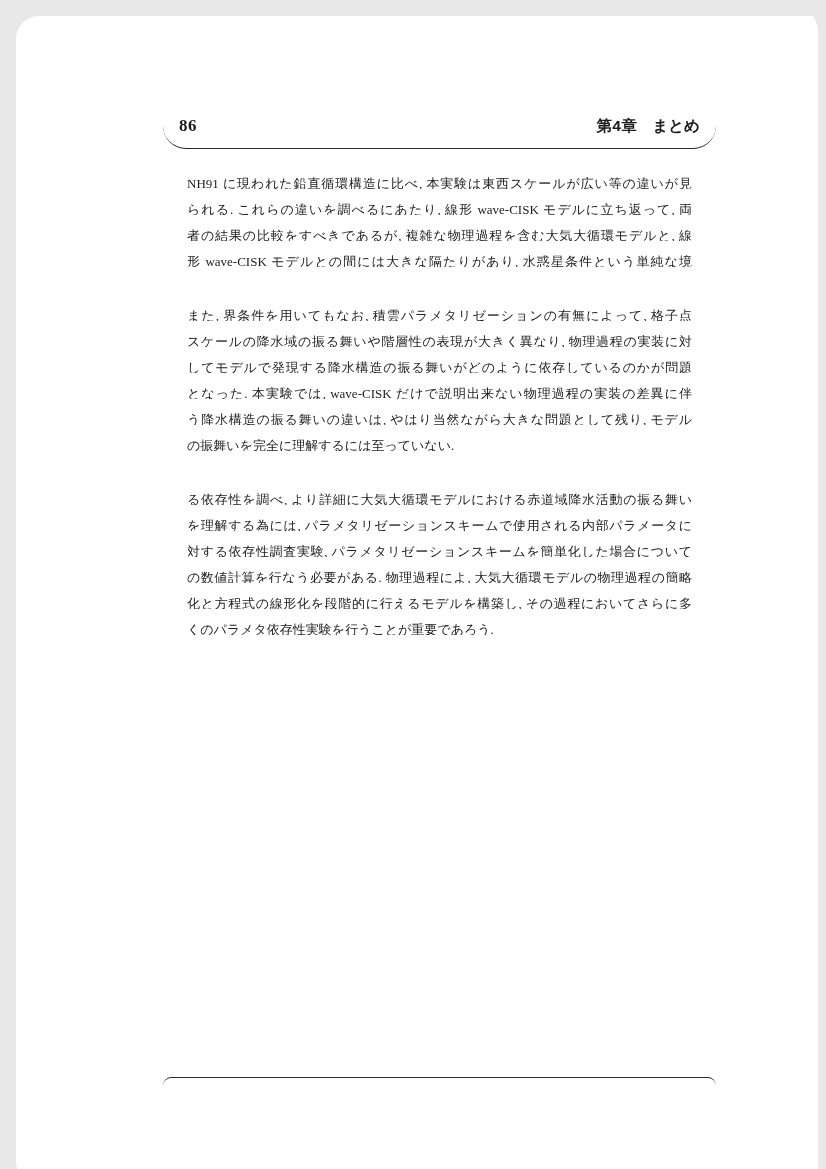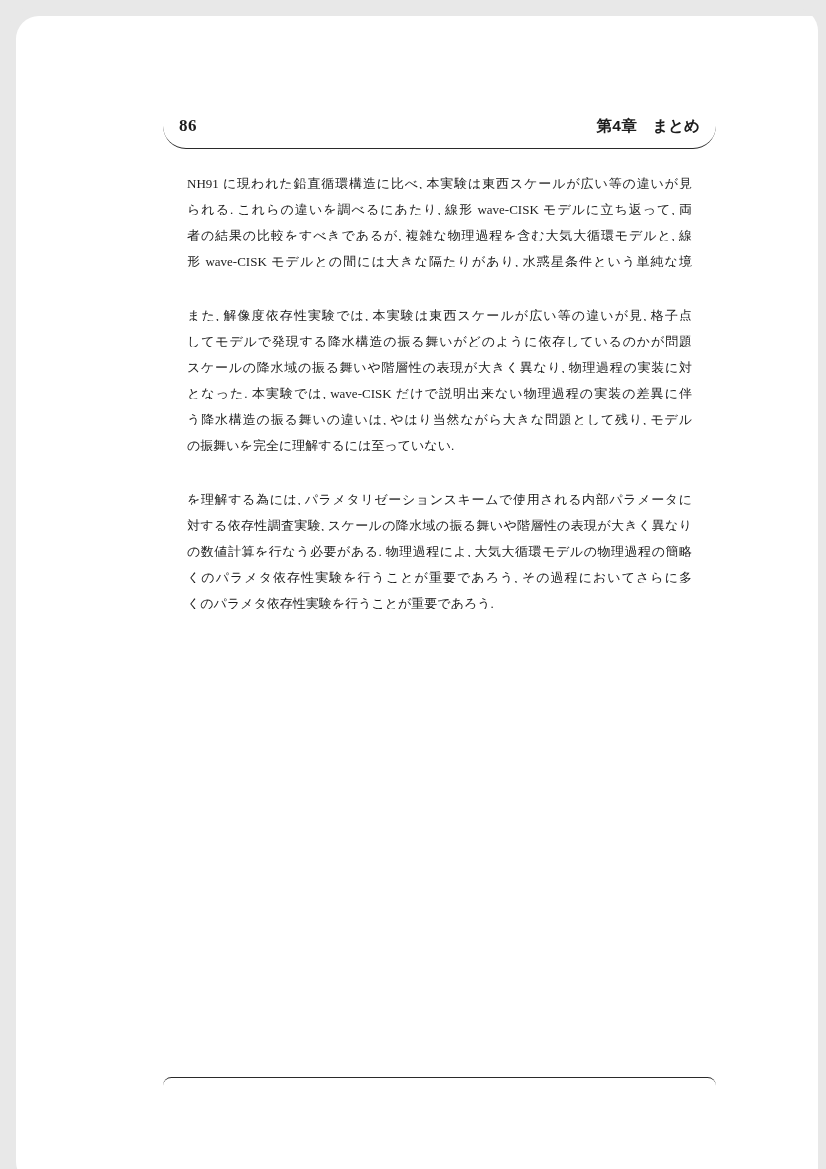--- a/index.html
+++ b/index.html
@@ -74,31 +74,32 @@
   </div>
 
   <div class="body-text">
       <div class="para">
         <div class="line">NH91 に現われた鉛直循環構造に比べ, 本実験は東西スケールが広い等の違いが見</div>
         <div class="line">られる. これらの違いを調べるにあたり, 線形 wave-CISK モデルに立ち返って, 両</div>
         <div class="line">者の結果の比較をすべきであるが, 複雑な物理過程を含む大気大循環モデルと, 線</div>
         <div class="line">形 wave-CISK モデルとの間には大きな隔たりがあり, 水惑星条件という単純な境</div>
       </div>
       <div class="para">
-        <div class="line">また, 解像度依存性実験では, 本実験は東西スケールが広い等の違いが見, 格子点</div>
+        <div class="line">また, 界条件を用いてもなお, 積雲パラメタリゼーションの有無によって, 格子点</div>
+        <div class="line">スケールの降水域の振る舞いや階層性の表現が大きく異なり, 物理過程の実装に対</div>
         <div class="line">してモデルで発現する降水構造の振る舞いがどのように依存しているのかが問題</div>
-        <div class="line">スケールの降水域の振る舞いや階層性の表現が大きく異なり, 物理過程の実装に対</div>
         <div class="line">となった. 本実験では, wave-CISK だけで説明出来ない物理過程の実装の差異に伴</div>
         <div class="line">う降水構造の振る舞いの違いは, やはり当然ながら大きな問題として残り, モデル</div>
         <div class="line last">の振舞いを完全に理解するには至っていない.</div>
       </div>
       <div class="para">
+        <div class="line">る依存性を調べ, より詳細に大気大循環モデルにおける赤道域降水活動の振る舞い</div>
         <div class="line">を理解する為には, パラメタリゼーションスキームで使用される内部パラメータに</div>
-        <div class="line">対する依存性調査実験, スケールの降水域の振る舞いや階層性の表現が大きく異なり</div>
+        <div class="line">対する依存性調査実験, パラメタリゼーションスキームを簡単化した場合について</div>
         <div class="line">の数値計算を行なう必要がある. 物理過程によ, 大気大循環モデルの物理過程の簡略</div>
-        <div class="line">くのパラメタ依存性実験を行うことが重要であろう, その過程においてさらに多</div>
+        <div class="line">化と方程式の線形化を段階的に行えるモデルを構築し, その過程においてさらに多</div>
         <div class="line last">くのパラメタ依存性実験を行うことが重要であろう.</div>
       </div>
     </div>
 
   <div class="footer-rule"></div>
 
 </div>
 
 </body></html>

